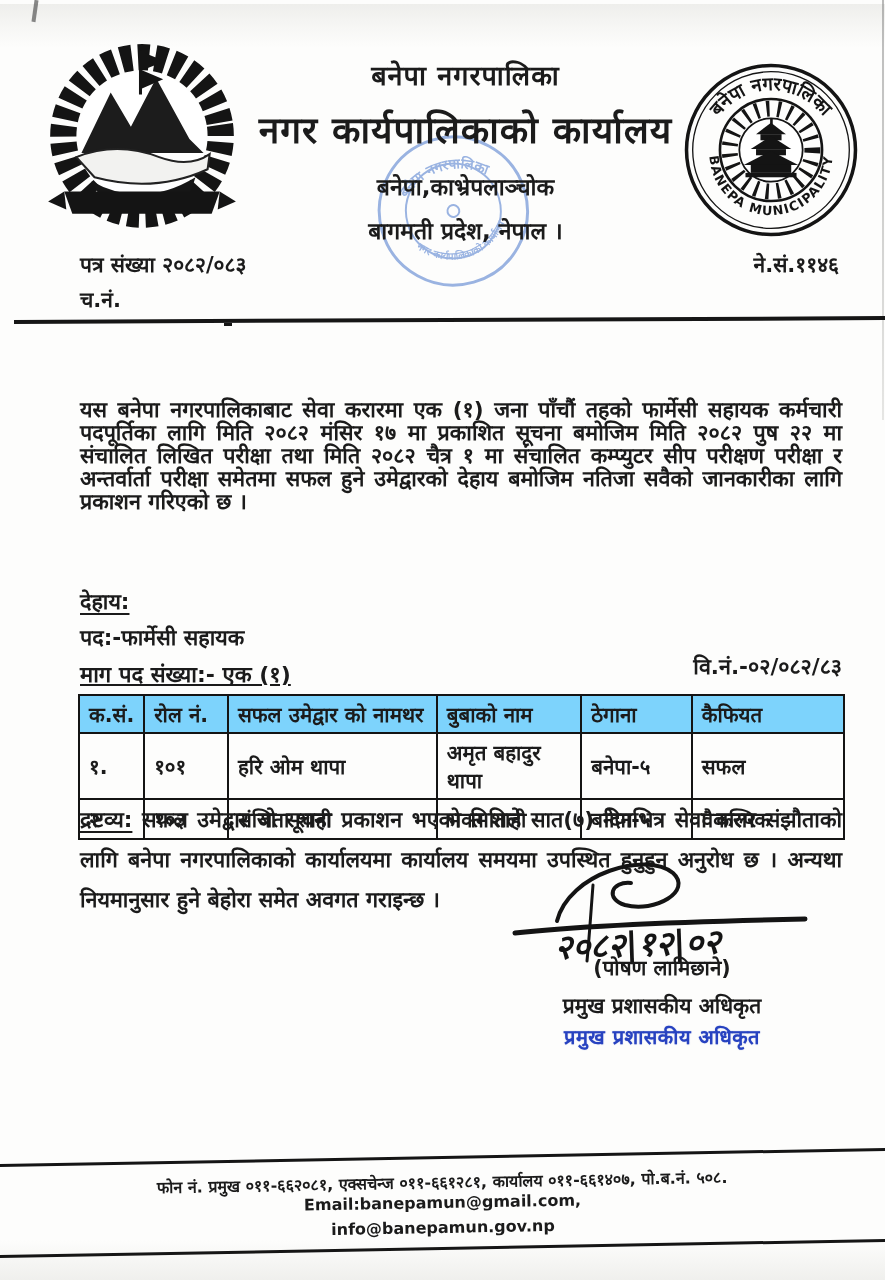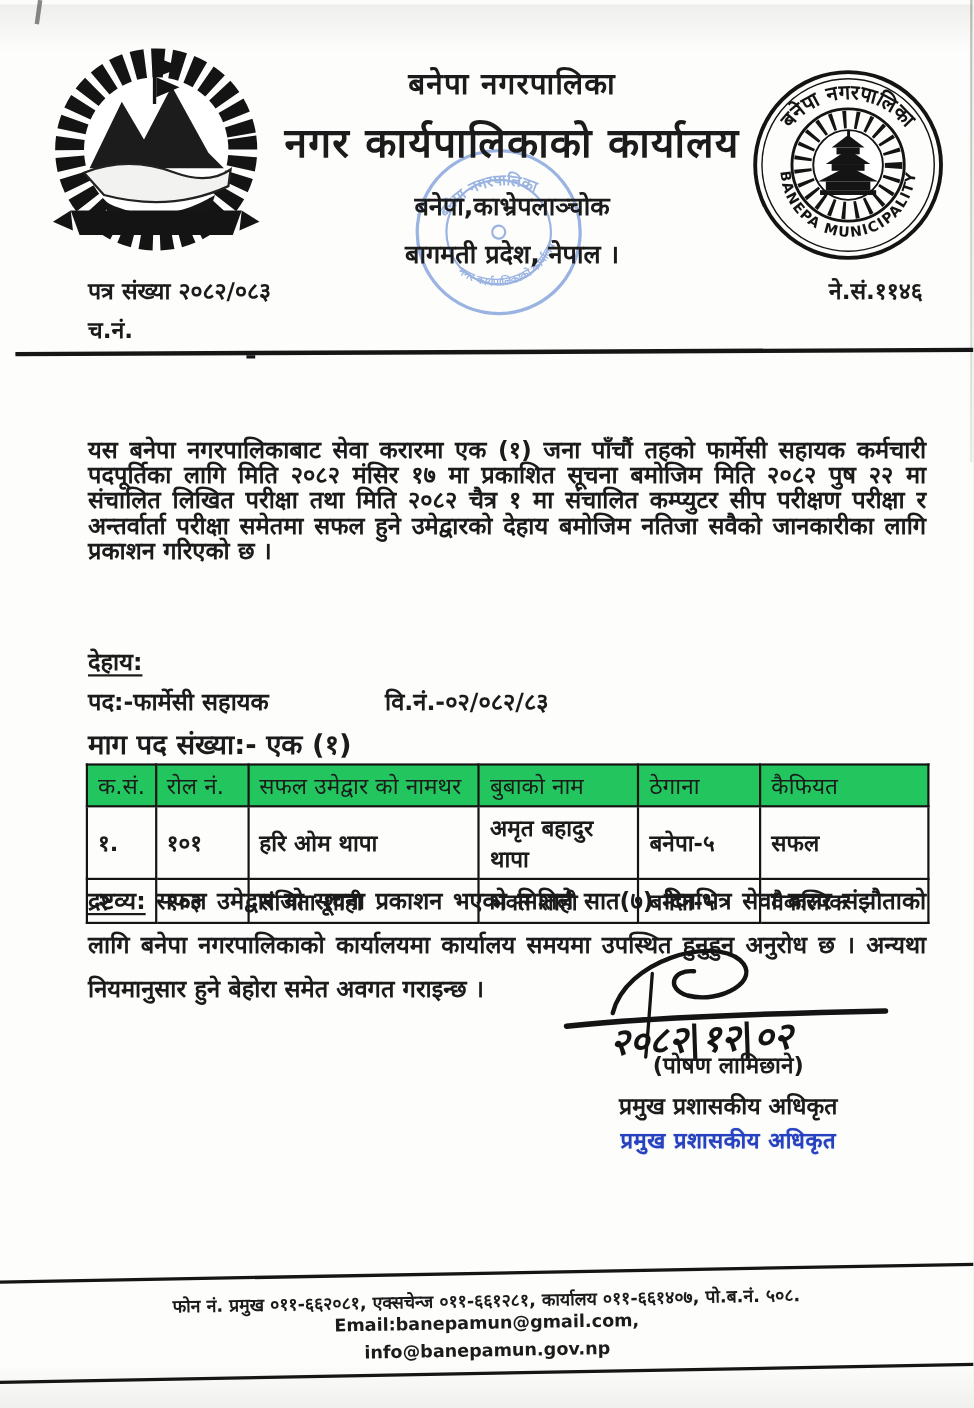--- a/index.html
+++ b/index.html
@@ -47,32 +47,32 @@
 
   .subject { position:absolute; top:338px; left:0; right:110px; text-align:center;
     font-size:22px; font-weight:bold; }
 
   
   .body-par { position:absolute; top:398px; left:80px; width:762px;
     font-size:21.5px; font-weight:600; line-height:23px; text-align:justify; }
   .dehaya { position:absolute; top:586px; left:80px; font-size:21.5px; font-weight:bold;
     text-decoration:underline; text-underline-offset:4px; }
   .pos-row { position:absolute; top:622px; left:80px; width:762px; display:flex;
-    font-size:21.5px; font-weight:bold; }
+    font-size:21.5px; font-weight:bold;flex-direction:column; }
   .pos-post { width:270px; }
   .pos-level { flex:1; }
   .pos-advert { text-align:right; }
-  .demand { position:absolute; top:658px; left:80px; font-size:25px; font-weight:bold; }
+  .demand { position:absolute; top:658px; left:80px; font-size:22px; font-weight:bold;text-decoration:underline; }
 
   
   .result-table { position:absolute; top:694px; left:78px; width:767px;
     border-collapse:collapse; font-size:20.5px; }
   .result-table th, .result-table td { border:2px solid #141414; text-align:left;
     padding:4px 9px; font-weight:600; }
-  .result-table th { background:#22c55e; height:36px; font-weight:normal; }
+  .result-table th { background:#7dd3fc; height:36px; font-weight:bold; }
   .result-table td { height:40px; }
   .c0{width:8%} .c1{width:11%} .c2{width:27.5%} .c3{width:19%} .c4{width:14.5%} .c5{width:20%}
 
   
   .note { position:absolute; top:800px; left:80px; width:762px;
     font-size:21.5px; font-weight:600; line-height:40px; text-align:justify; }
   .note-label { font-weight:bold; text-decoration:underline; text-underline-offset:4px; }
 
   
   .sig-block { position:absolute; top:845px; right:48px; width:350px; text-align:center; }

